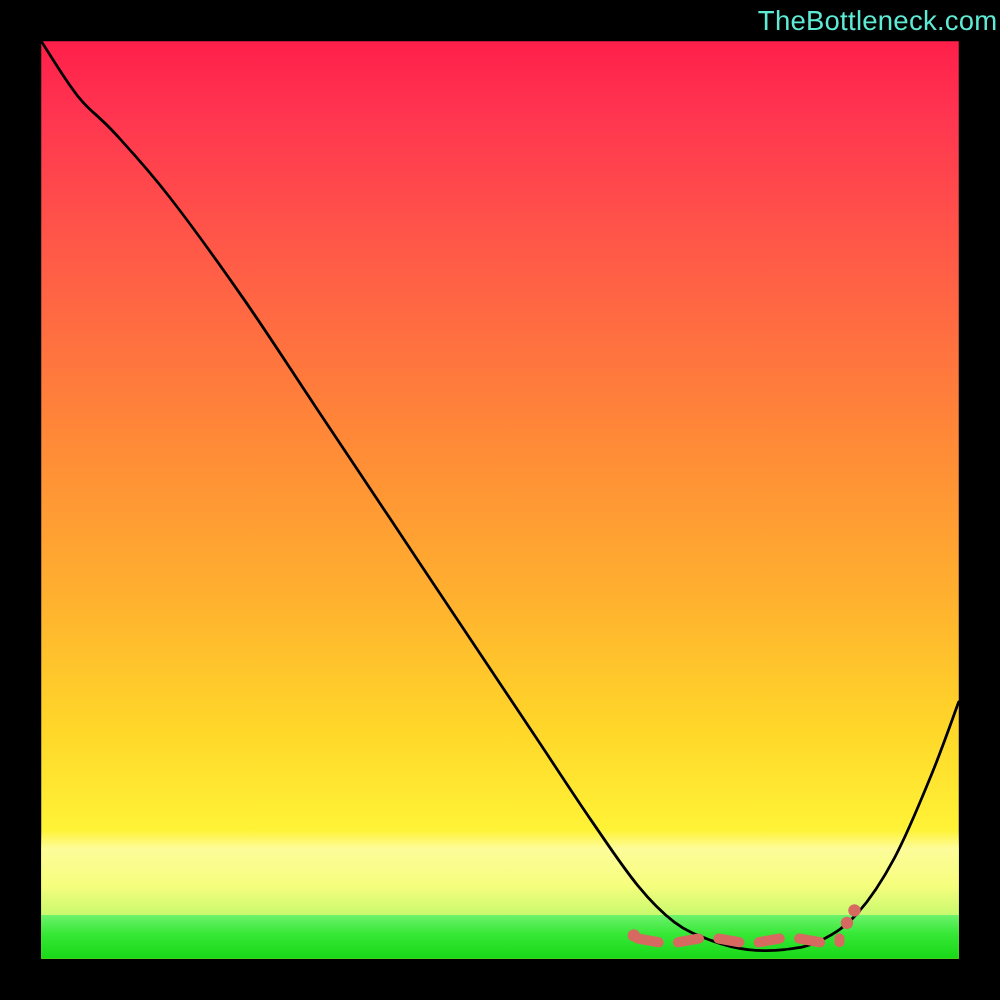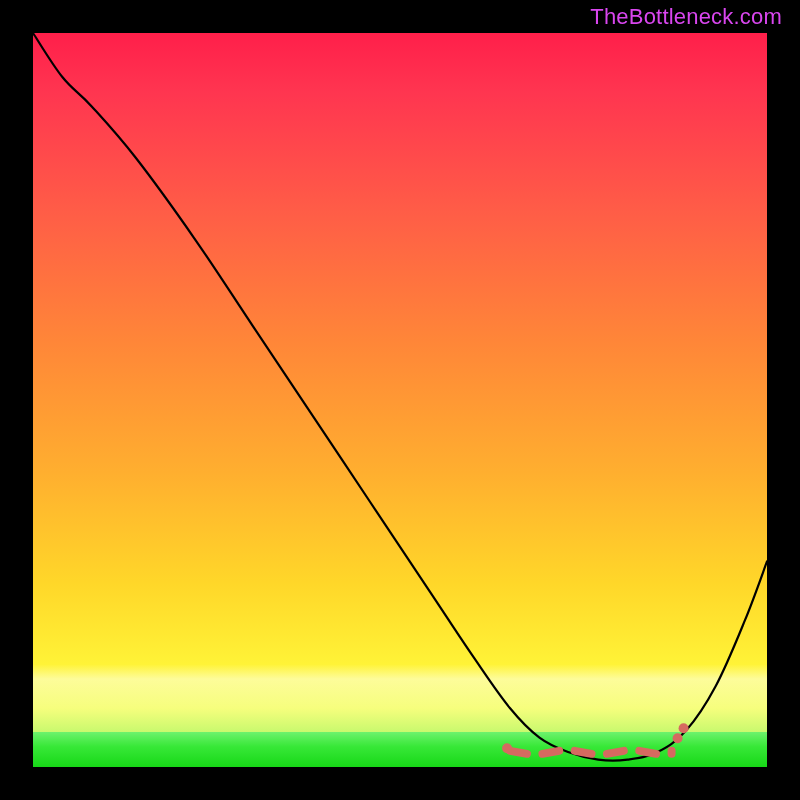--- a/index.html
+++ b/index.html
@@ -13,22 +13,22 @@
   }
   .frame {
     position: relative;
     width: 800px;
     height: 800px;
     background: #000;
   }
   .attribution {
     position: absolute;
     top: 4px;
-    right: 18px;
-    color: #d946ef;
+    right: 2px;
+    color: #5eead4;
     font-size: 22px;
     letter-spacing: 0.2px;
     font-weight: 500;
   }
   
   .plot-wrap {
     position: absolute;
     left: 33px;
     top: 33px;
     width: 734px;

